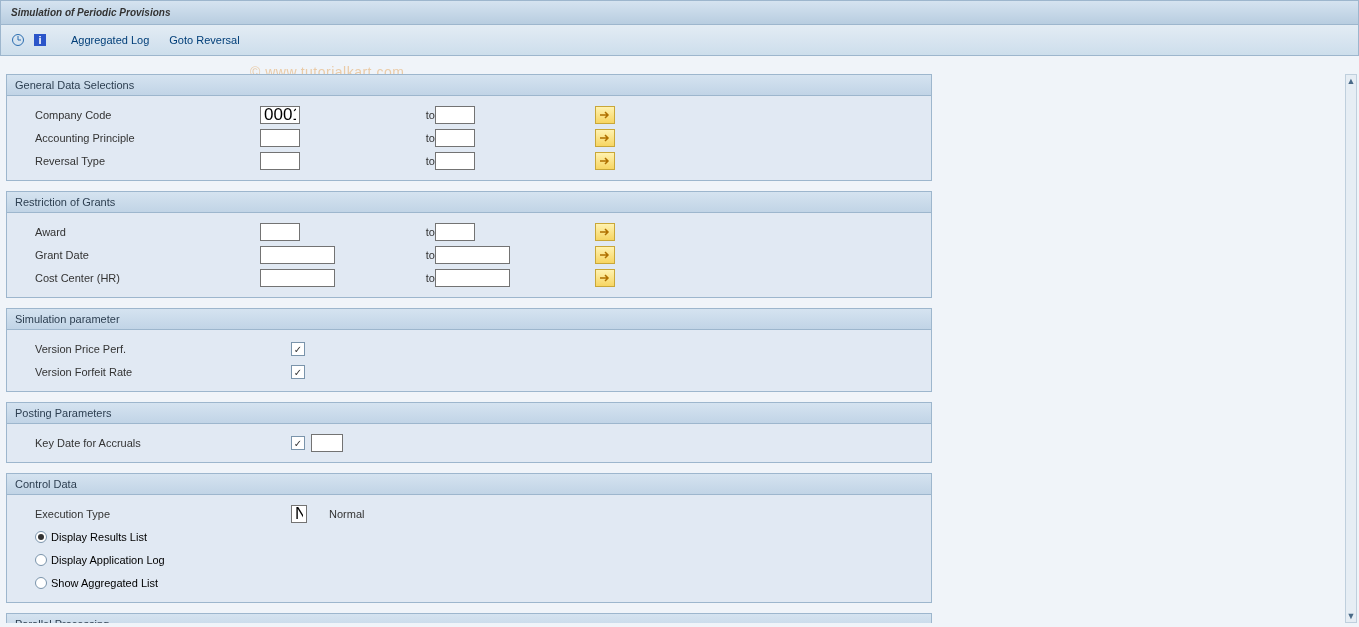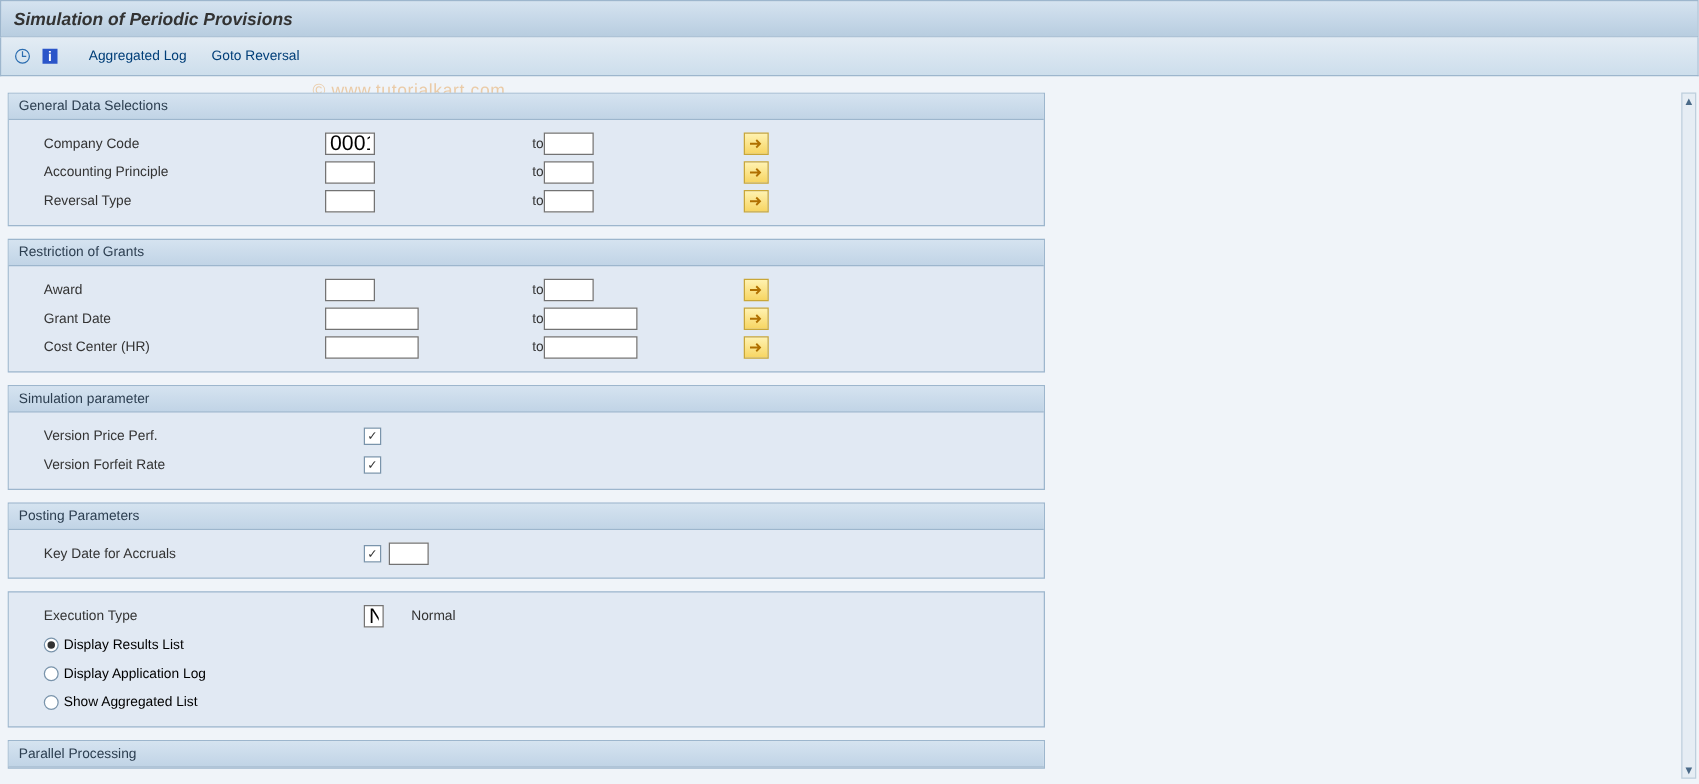--- a/index.html
+++ b/index.html
@@ -11,21 +11,21 @@
       height: 627px;
       overflow: hidden;
       position: relative;
     }
     .title-bar {
       background: linear-gradient(to bottom, #d5e3f0 0%, #b8cde0 100%);
       border: 1px solid #9db6cd;
       padding: 6px 10px;
       font-style: italic;
       font-weight: bold;
-      font-size: 14px;
+      font-size: 10px;
       color: #333;
     }
     .toolbar {
       background: linear-gradient(to bottom, #e3ecf4 0%, #cddeec 100%);
       border: 1px solid #9db6cd;
       border-top: none;
       padding: 6px 8px;
       display: flex;
       align-items: center;
       gap: 4px;
@@ -53,21 +53,21 @@
     }
     .content-wrap {
       position: absolute;
       top: 74px;
       left: 6px;
       right: 16px;
       bottom: 4px;
       overflow: hidden;
     }
     .groupbox {
-      width: 830px;
+      width: 926px;
       border: 1px solid #9db6cd;
       margin-bottom: 10px;
       background: #e1e9f3;
     }
     .groupbox-title {
       background: linear-gradient(to bottom, #d5e3f0 0%, #c1d4e6 100%);
       border-bottom: 1px solid #9db6cd;
       padding: 4px 8px;
       color: #2c3e50;
       font-size: 11px;
@@ -275,20 +275,21 @@
         <div class="lbl">Key Date for Accruals</div>
         <span style="width:31px"></span>
         <span class="chk">✓</span>
         <span style="width:6px"></span>
         <input class="inp" style="width: 32px;">
       </div>
     </div>
   </div>
 
   <div class="groupbox">
+    <div class="groupbox-title">Control Data</div>
     <div class="groupbox-body">
       <div class="row">
         <div class="lbl">Execution Type</div>
         <span style="width:31px"></span>
         <input class="inp w-xs" value="N" style="">
         <span class="ctrl-static">Normal</span>
       </div>
       <div class="row">
         <span class="radio selected"></span>
         <span>Display Results List</span>

